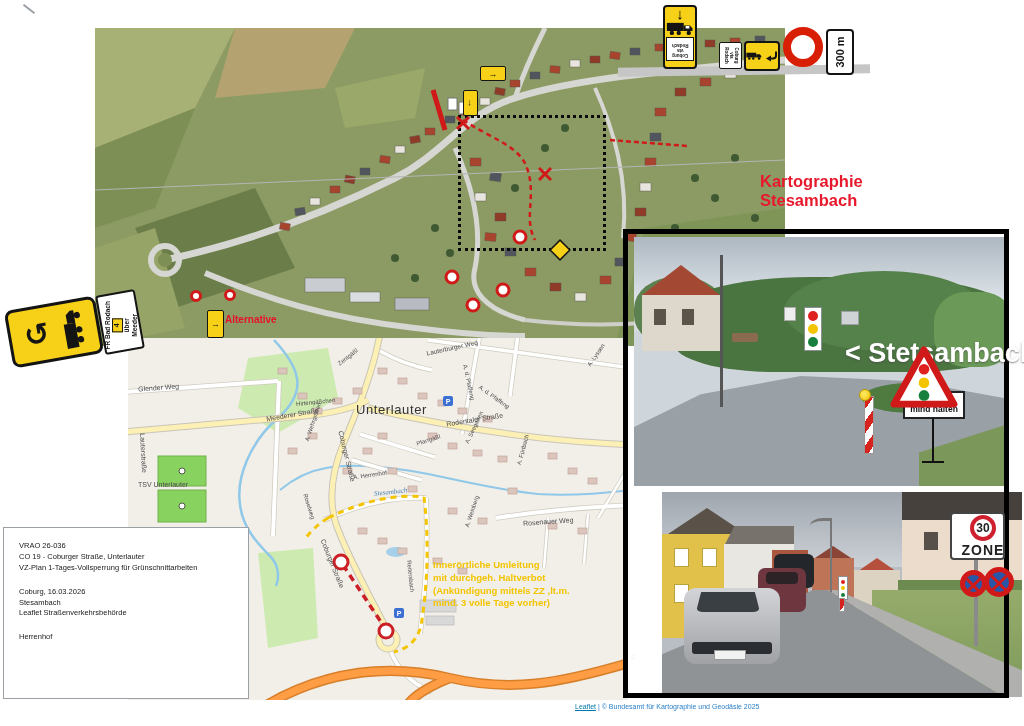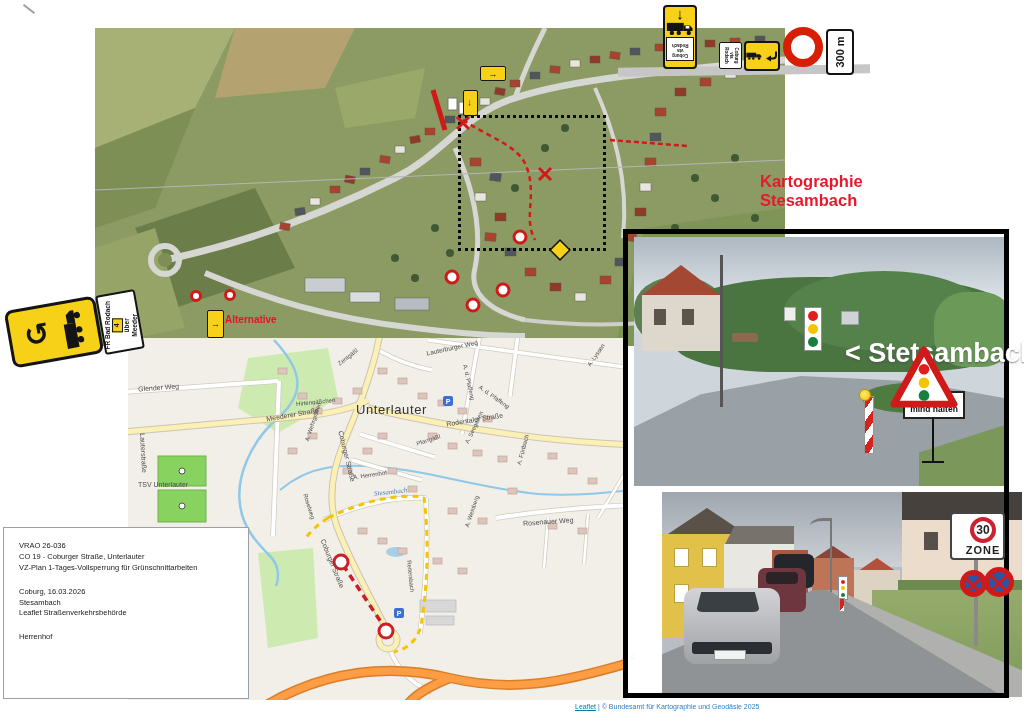--- a/index.html
+++ b/index.html
@@ -42,21 +42,21 @@
   .sign-yellow{background:#f7d117;border:2px solid #141414;border-radius:4px;box-sizing:border-box;}
   .sign-white{background:#fff;border:1.5px solid #141414;border-radius:2px;box-sizing:border-box;}
   .flip180{transform:rotate(180deg);}
   .tinytxt{font-size:4.5px;font-weight:bold;color:#141414;line-height:1.1;text-align:center;}
   .prohib{border-radius:50%;background:#fff;border:8px solid #d81e05;box-sizing:border-box;}
   .graybar{background:#c6c6c6;}
   .zone-sign{background:#fff;border:2px solid #444;border-radius:4px;box-sizing:border-box;
              display:flex;flex-direction:column;align-items:center;justify-content:center;z-index:15;padding-left:11px;}
   .zone-ring{width:26px;height:26px;border:4px solid #cf2030;border-radius:50%;display:flex;
              align-items:center;justify-content:center;font-weight:bold;font-size:12px;color:#222;box-sizing:border-box;}
-  .zone-word{font-size:11px;font-weight:bold;color:#222;letter-spacing:1px;margin-top:1px;}
+  .zone-word{font-size:14px;font-weight:bold;color:#222;letter-spacing:1px;margin-top:1px;}
   .nostop{border-radius:50%;background:#2856a8;border:5px solid #d01a19;box-sizing:border-box;z-index:15;position:absolute;}
   .nostop .x1,.nostop .x2{position:absolute;left:-1px;top:50%;width:110%;height:3px;background:#d01a19;}
   .nostop .x1{transform:rotate(45deg);} .nostop .x2{transform:rotate(-45deg);}
   .beirot{background:#fff;border:2px solid #222;box-sizing:border-box;display:flex;flex-direction:column;
           align-items:center;justify-content:center;font-size:8.5px;font-weight:bold;color:#111;line-height:1.15;z-index:15;}
   .striped{background:repeating-linear-gradient(125deg,#d6231e 0 7px,#fff 7px 14px);border:1px solid #999;box-sizing:border-box;z-index:15;}
   .lamp{width:12px;height:12px;border-radius:50%;background:radial-gradient(circle at 40% 40%,#ffe96a,#f5c400);
         border:1.5px solid #b89a00;box-sizing:border-box;z-index:16;}
   .red-note{left:760px;top:172px;z-index:15;color:#e8192d;font-weight:bold;font-size:16.5px;line-height:1.15;}
   .stets{left:845px;top:338px;z-index:15;color:#fff;font-weight:bold;font-size:27px;
@@ -336,20 +336,26 @@
     <div class="ml ml-water" style="left:246px;top:150px;transform:rotate(-6deg)">Stesambach</div>
     <div class="ml" style="left:180px;top:155px;font-size:6px;transform:rotate(72deg);transform-origin:0 0">Roselweg</div>
     <div class="ml" style="left:395px;top:180px;transform:rotate(-4deg)">Rosenauer Weg</div>
     <div class="ml" style="left:336px;top:188px;font-size:6px;transform:rotate(-72deg);transform-origin:0 0">A. Weinberg</div>
     <div class="ml" style="left:388px;top:126px;font-size:6px;transform:rotate(-75deg);transform-origin:0 0">A. Fürtbach</div>
     <div class="ml" style="left:284px;top:222px;font-size:6px;transform:rotate(84deg);transform-origin:0 0">Reitersbach</div>
     <div class="abs p-icon" style="left:315px;top:58px">P</div>
     <div class="abs p-icon" style="left:266px;top:270px">P</div>
   </div>
 
+  <div class="abs detour-note">
+    <span>Innerörtliche Umleitung</span>
+    <span>mit durchgeh. Haltverbot</span>
+    <span>(Ankündigung mittels ZZ ,lt.m.</span>
+    <span>mind. 3 volle Tage vorher)</span>
+  </div>
 
   <div class="abs graybar" style="left:618px;top:66px;width:252px;height:9px;transform:rotate(-0.8deg);z-index:3"></div>
 
   <div class="abs sign-yellow" style="left:663px;top:5px;width:34px;height:64px;z-index:15;display:flex;flex-direction:column;align-items:center;">
     <span style="font-size:15px;font-weight:bold;line-height:14px;">↓</span>
     <svg width="28" height="15" viewBox="0 0 44 24">
       <rect x="1" y="3" width="27" height="13" fill="#141414"></rect>
       <path d="M28 7 h10 l4 5 v4 h-14 z" fill="#141414"></path>
       <rect x="31" y="8" width="6" height="4" fill="#fff"></rect>
       <circle cx="9" cy="19" r="3.5" fill="#141414"></circle>

